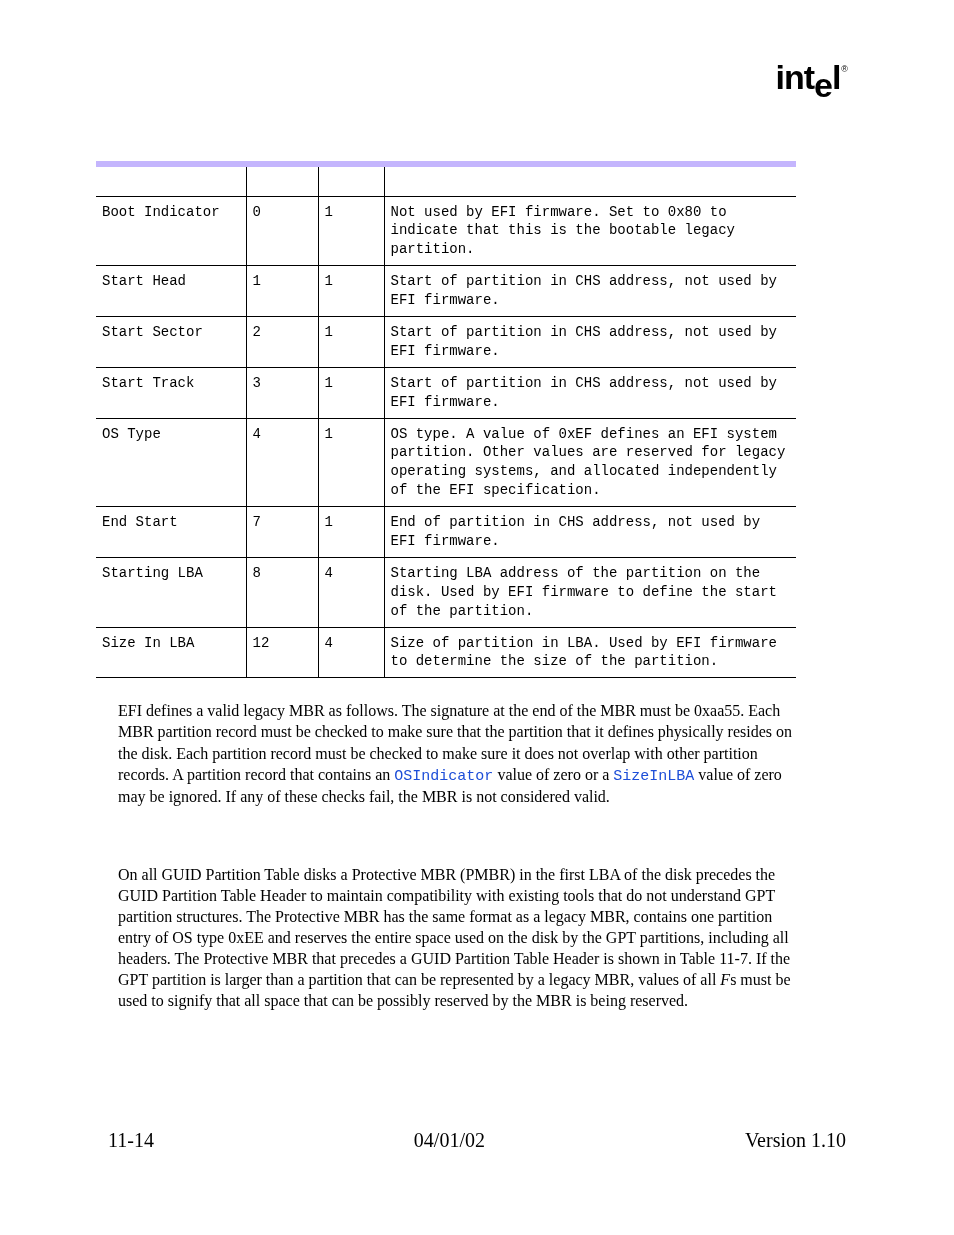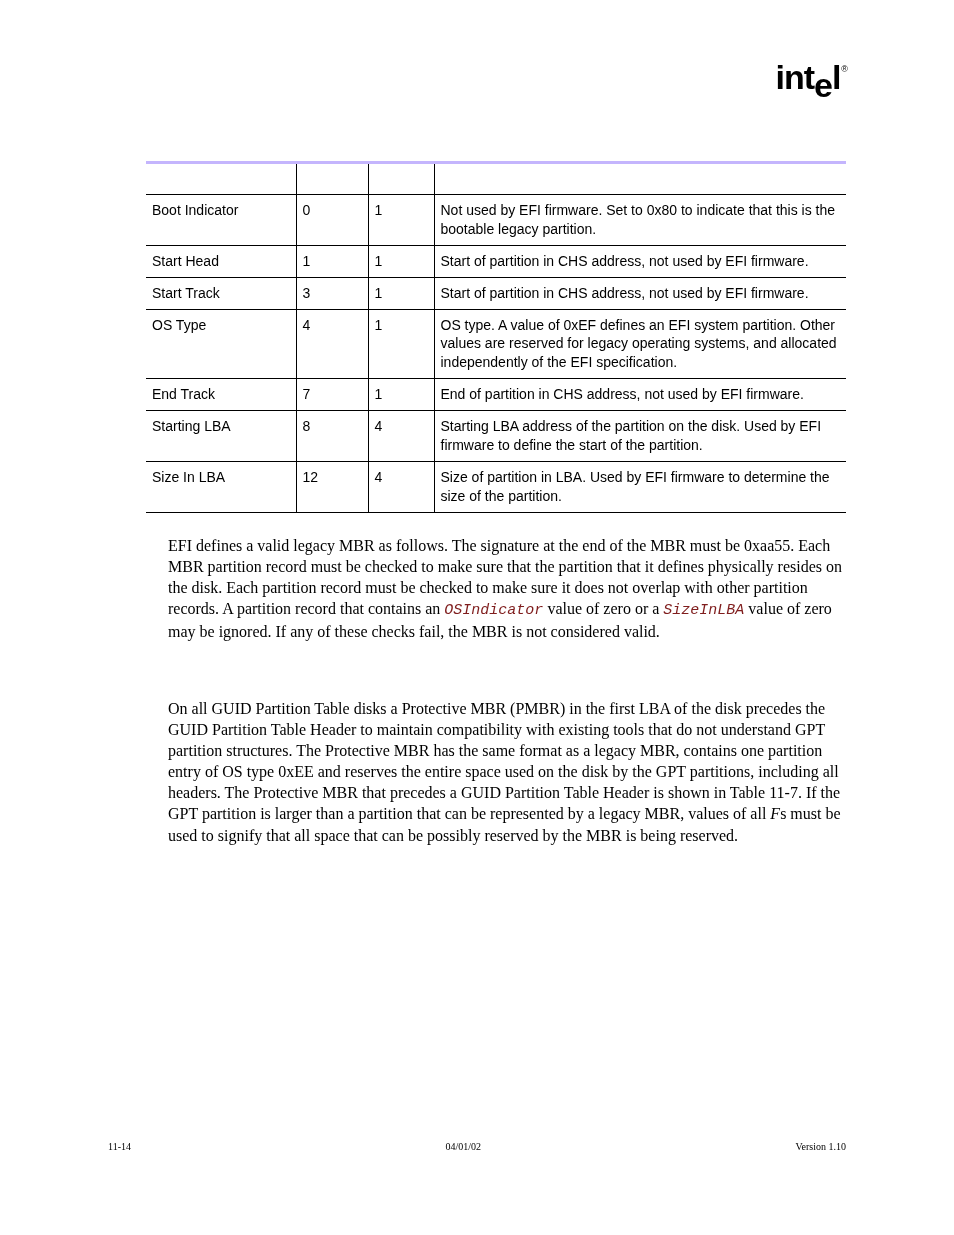--- a/index.html
+++ b/index.html
@@ -8,21 +8,21 @@
     padding: 0;
     width: 954px;
     background: #fff;
     font-family: "Times New Roman", Times, serif;
     color: #000;
   }
   .page {
     width: 954px;
     height: 1214px;
     position: relative;
-    padding: 55px 108px 0 108px;
+    padding: 55px 108px 0 58px;
   }
   .logo {
     position: absolute;
     top: 58px;
     right: 108px;
     font-family: Arial, Helvetica, sans-serif;
     font-weight: 700;
     font-size: 34px;
     letter-spacing: -1px;
   }
@@ -56,51 +56,51 @@
   }
   table.spec tr.hdr th {
     border-bottom: 1px solid #000;
     height: 32px;
   }
   table.spec tr.row td {
     border-top: 1px solid #000;
   }
   
   table.spec {
-    border-top: 3px solid #c4b5fd;
+    border-top: 6px solid #c4b5fd;
     border-bottom: 1px solid #000;
+    font-family: Liberation Mono, monospace;
   }
   
   table.spec col.c1 { width: 150px; }
   table.spec col.c2 { width: 72px; }
   table.spec col.c3 { width: 66px; }
   table.spec col.c4 { }
   table.spec td + td, table.spec th + th {
     border-left: 1px solid #000;
   }
   p.body {
     margin: 22px 0 0 60px;
     width: 680px;
     font-size: 16px;
     line-height: 1.32;
   }
   p.body + p.body { margin-top: 26px; }
   .mono {
     font-family: "Courier New", Courier, monospace;
-    font-style: italic;
-    color: #7f1d1d;
+    color: #1d4ed8;
     font-size: 15px;
   }
   .ital { font-style: italic; }
   .footer {
     position: absolute;
     left: 108px;
     right: 108px;
     bottom: 62px;
-    font-size: 10px;
+    font-size: 20px;
     font-family: "Times New Roman", Times, serif;
     display: flex;
     justify-content: space-between;
     text-align: right;
   }
   .gap { height: 34px; }
 </style>
 </head>
 <body>
 
@@ -132,33 +132,39 @@
         <td>1</td>
         <td>Not used by EFI firmware. Set to 0x80 to indicate that this is the bootable legacy partition.</td>
       </tr>
       <tr class="row">
         <td>Start Head</td>
         <td>1</td>
         <td>1</td>
         <td>Start of partition in CHS address, not used by EFI firmware.</td>
       </tr>
       <tr class="row">
+        <td>Start Sector</td>
+        <td>2</td>
+        <td>1</td>
+        <td>Start of partition in CHS address, not used by EFI firmware.</td>
+      </tr>
+      <tr class="row">
         <td>Start Track</td>
         <td>3</td>
         <td>1</td>
         <td>Start of partition in CHS address, not used by EFI firmware.</td>
       </tr>
       <tr class="row">
         <td>OS Type</td>
         <td>4</td>
         <td>1</td>
         <td>OS type.  A value of 0xEF defines an EFI system partition.  Other values are reserved for legacy operating systems, and allocated independently of the EFI specification.</td>
       </tr>
       <tr class="row">
-        <td>End Track</td>
+        <td>End Start</td>
         <td>7</td>
         <td>1</td>
         <td>End of partition in CHS address, not used by EFI firmware.</td>
       </tr>
       <tr class="row">
         <td>Starting LBA</td>
         <td>8</td>
         <td>4</td>
         <td>Starting LBA address of the partition on the disk.  Used by EFI firmware to define the start of the partition.</td>
       </tr>

